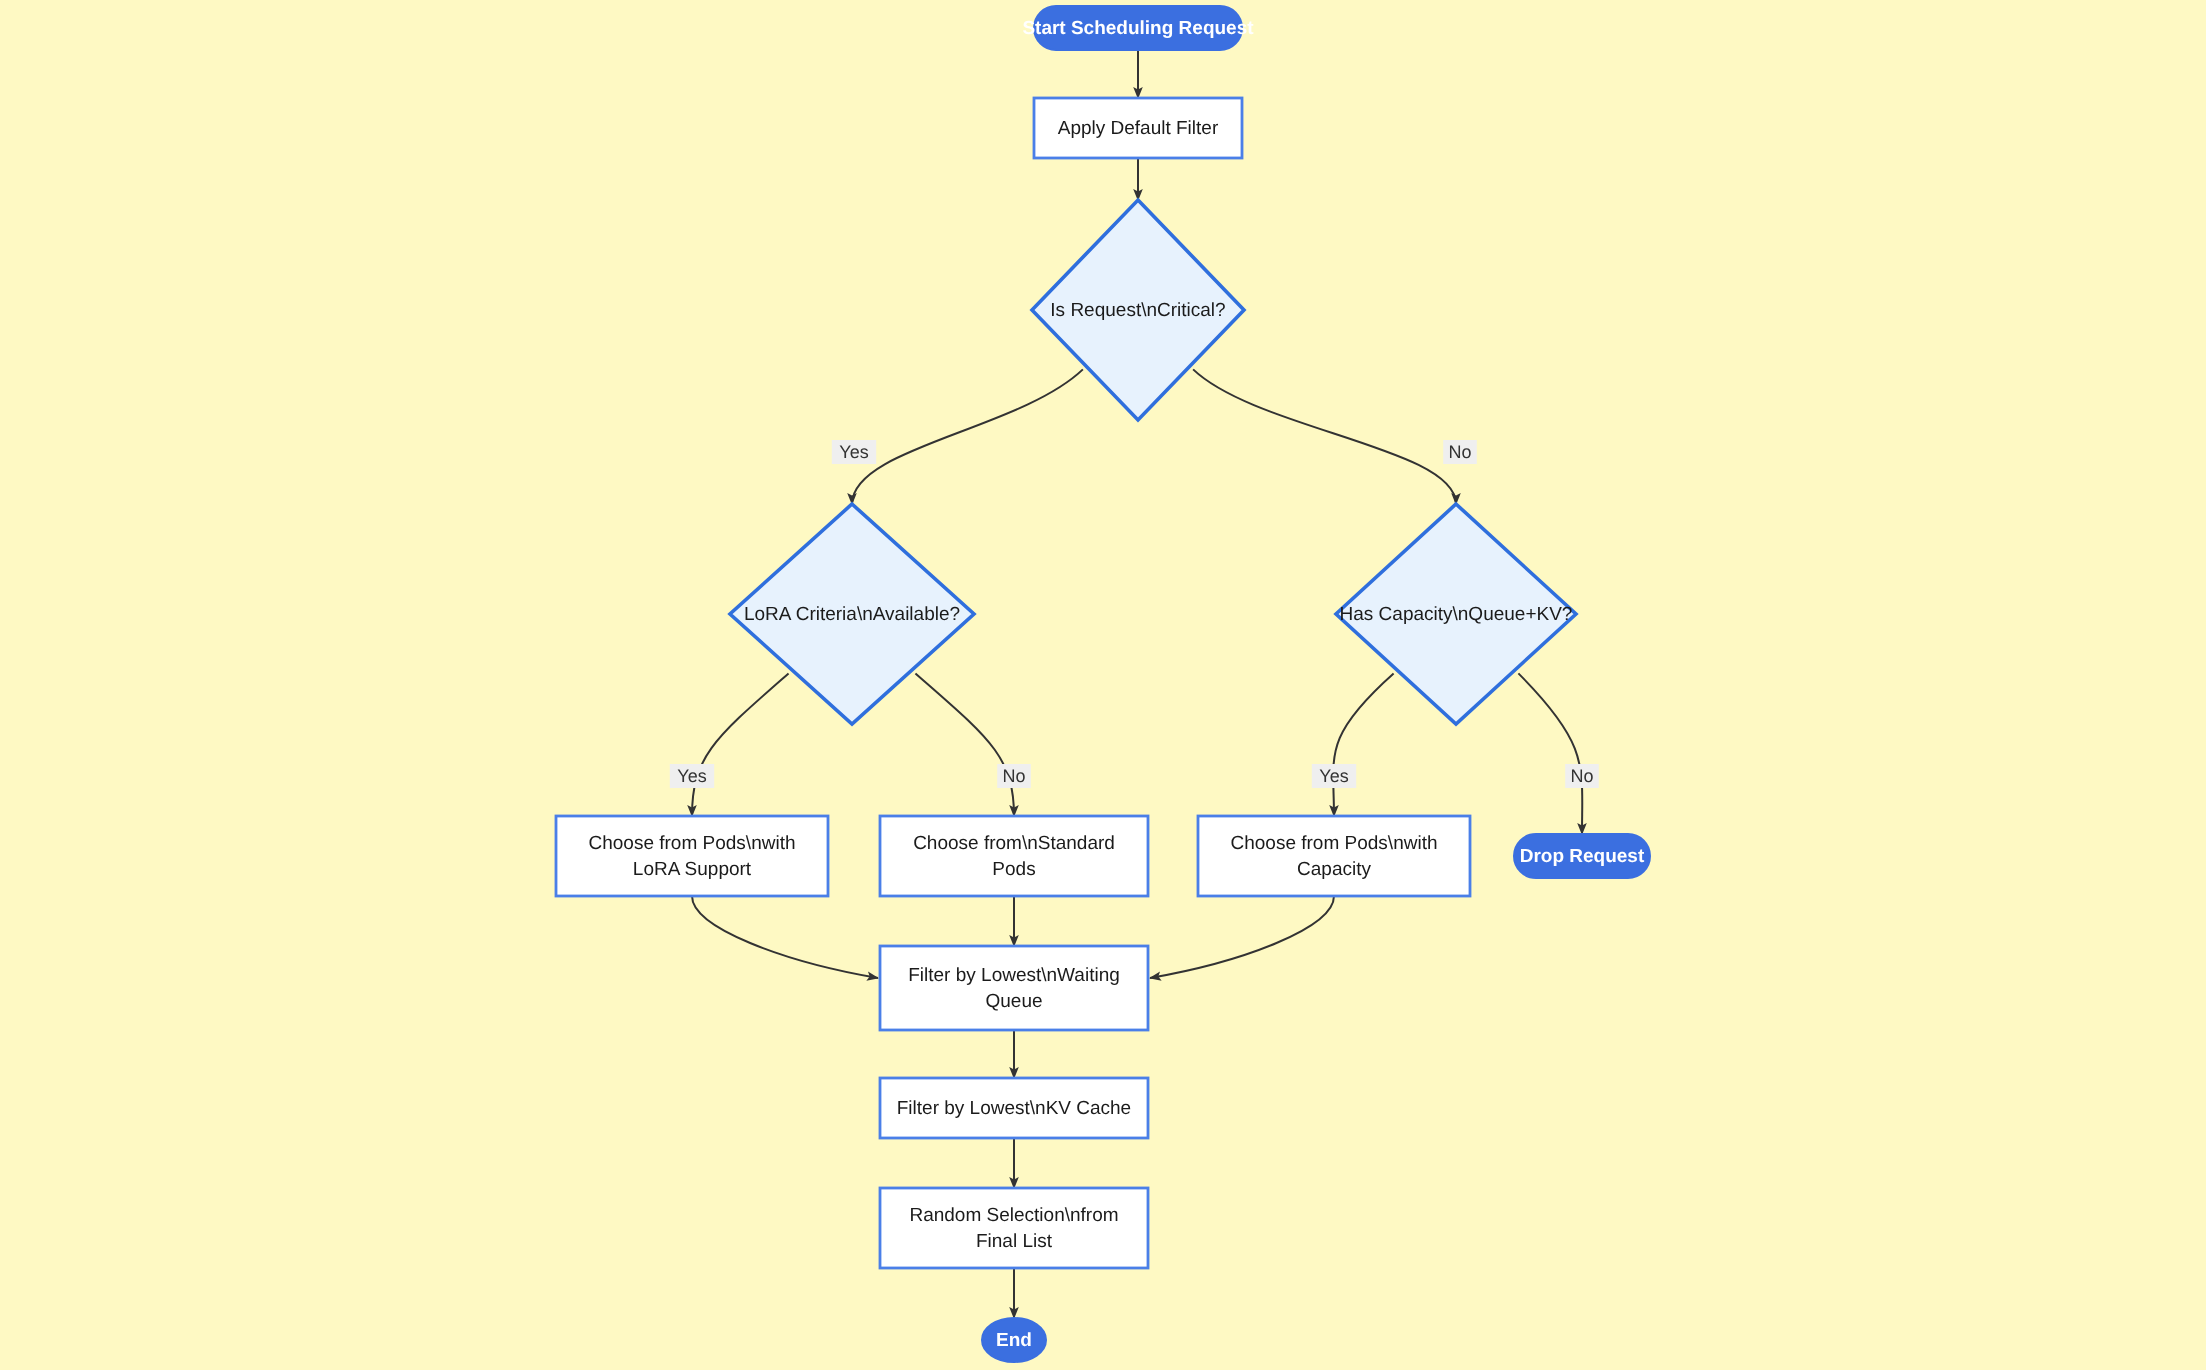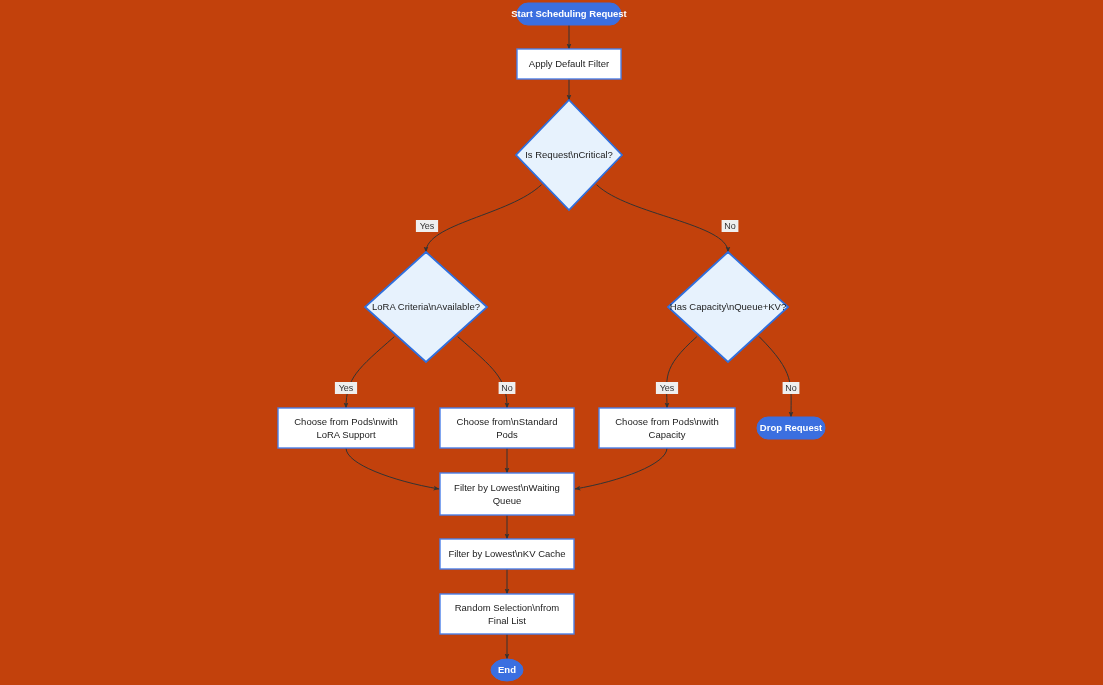--- a/index.html
+++ b/index.html
@@ -11,21 +11,21 @@
     font-family: "Liberation Sans", sans-serif;
     width: 1103px;
     height: 685px;
     overflow: hidden;
     position: relative;
   }
   #diagram-root {
     position: relative;
     width: 1103px;
     height: 685px;
-    background: #c2410c;
+    background: #fef9c3;
   }
   svg.flow-canvas {
     position: absolute;
     left: 0;
     top: 0;
     width: 1103px;
     height: 685px;
     display: block;
   }
   .node-text {

